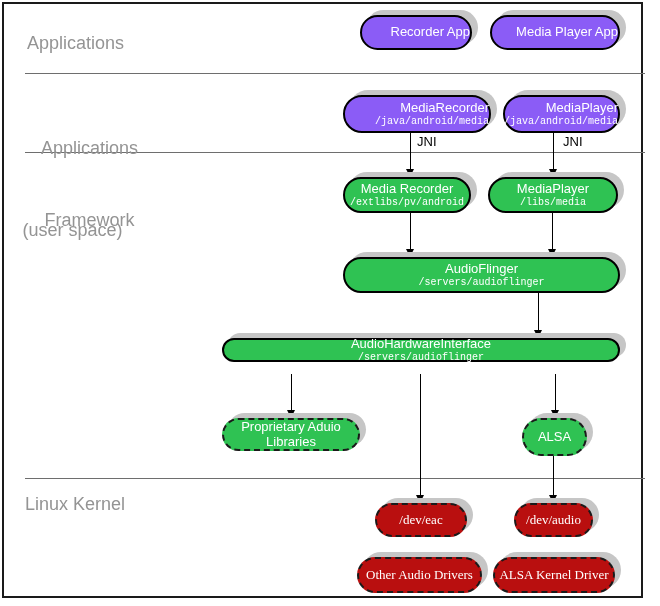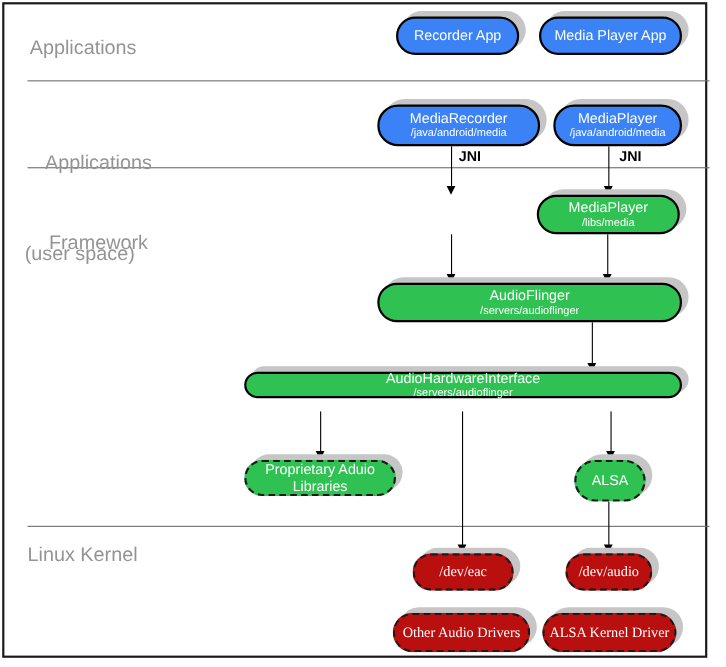--- a/index.html
+++ b/index.html
@@ -21,34 +21,34 @@
   }
   .node{
     position:absolute;box-sizing:border-box;
     display:flex;flex-direction:column;align-items:center;justify-content:center;
     border-radius:19px;color:#fff;text-align:center;
     border:2px solid #000;
     box-shadow:6px -5px 0 0 #c6c6c6;
     line-height:1.1;
   }
   .node .t{font-size:13px;}
-  .node .s{font-size:10px;margin-top:1px;}
-  .blue{background:#3b82f6;}
+  .node .s{font-size:10px;margin-top:1px;font-family:Liberation Mono, monospace;}
+  .blue{background:#8b5cf6;align-items:flex-end;}
   .green{background:#2fc253;}
   .red{background:#b90f0f;font-family:Liberation Serif, serif;}
   .dashed{border:2px dashed #1a1a1a;}
   .edge{position:absolute;}
   .vline{position:absolute;left:0;top:0;width:1px;background:#000;}
   .ahead{
     position:absolute;width:0;height:0;left:-4px;
     border-left:4px solid transparent;border-right:4px solid transparent;
     border-top:8px solid #000;
   }
   .edge-label{
-    position:absolute;color:#000;font-size:13px;font-weight:700;
+    position:absolute;color:#000;font-size:13px;font-weight:400;
   }
   .wrap2{width:120px;white-space:normal;font-size:12px;}
 </style>
 </head>
 <body>
 
 <div id="stage">
   <div class="frame"></div>
 
   <div class="sep" style="top:73px"></div>
@@ -117,20 +117,24 @@
 
   <div class="node blue" style="left:343px;top:95px;width:148px;height:38px">
     <span class="t">MediaRecorder</span>
     <span class="s">/java/android/media</span>
   </div>
   <div class="node blue" style="left:503px;top:95px;width:117px;height:38px">
     <span class="t">MediaPlayer</span>
     <span class="s">/java/android/media</span>
   </div>
 
+  <div class="node green" style="left:343px;top:177px;width:128px;height:36px">
+    <span class="t">Media Recorder</span>
+    <span class="s">/extlibs/pv/android</span>
+  </div>
   <div class="node green" style="left:488px;top:177px;width:130px;height:36px">
     <span class="t">MediaPlayer</span>
     <span class="s">/libs/media</span>
   </div>
   <div class="node green" style="left:343px;top:257px;width:277px;height:36px">
     <span class="t">AudioFlinger</span>
     <span class="s">/servers/audioflinger</span>
   </div>
   <div class="node green" style="left:222px;top:338px;width:398px;height:24px">
     <span class="t">AudioHardwareInterface</span>

